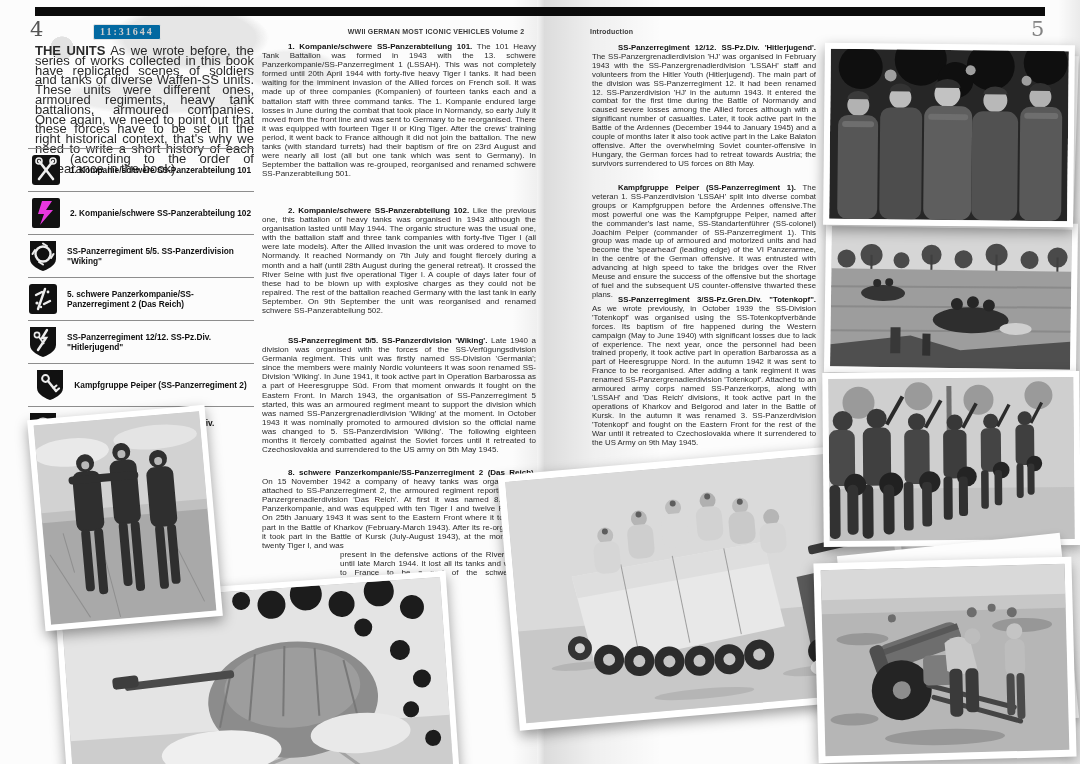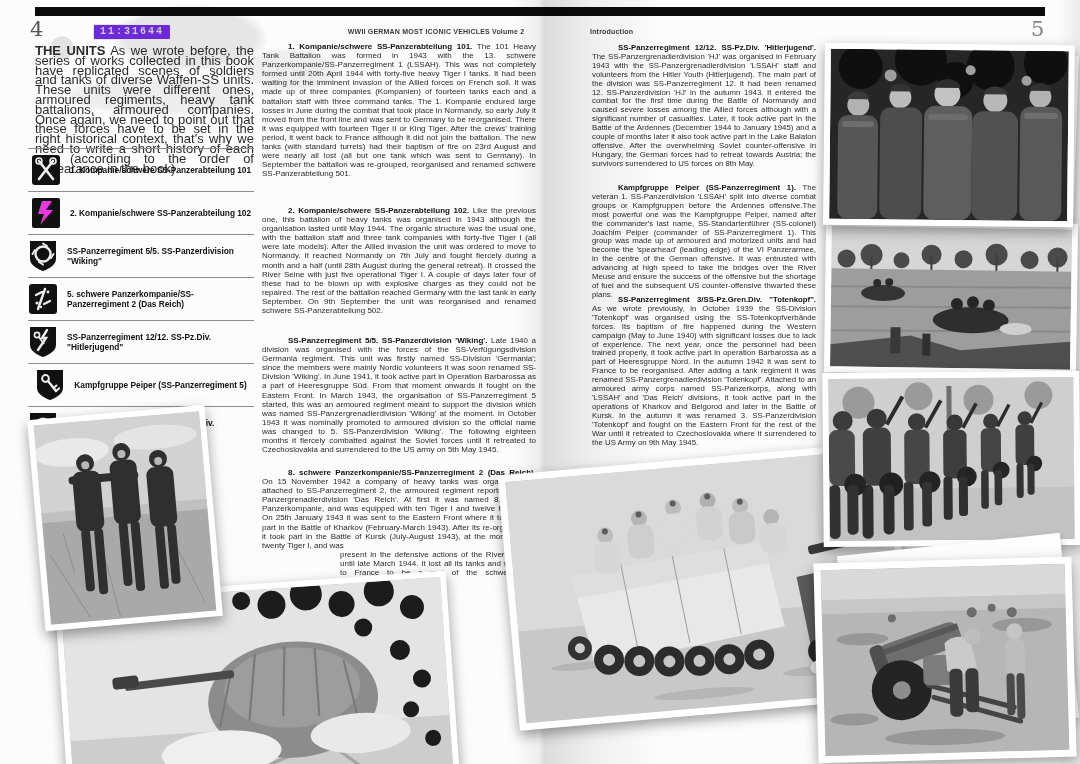--- a/index.html
+++ b/index.html
@@ -3,22 +3,22 @@
 <meta charset="utf-8">
 <style>
   html,body{margin:0;padding:0;background:#e9e9e9;}
   #spread{position:relative;width:1080px;height:764px;background:#fcfcfc;overflow:hidden;
           font-family:"Liberation Sans",sans-serif;color:#2a2a2a;}
   .abs{position:absolute;}
   
   #topbar{left:35px;top:7px;width:1010px;height:9px;background:#0b0b0b;}
   .runhead{font-size:7px;font-weight:700;color:#3a3a3a;letter-spacing:.2px;white-space:nowrap;}
   .pagenum{font-family:"DejaVu Serif",serif;font-size:21px;font-weight:400;}
-  #stencil{left:93px;top:24px;background:#6d28d9;border:1px solid #e2e2e2;border-radius:2px;
-           padding:0 6px;font-family:Liberation Mono, monospace;font-weight:700;font-size:10px;
+  #stencil{left:93px;top:24px;background:#0369a1;border:1px solid #e2e2e2;border-radius:2px;
+           padding:0 6px;font-family:Liberation Serif, serif;font-weight:700;font-size:10px;
            color:#cdcdcd;letter-spacing:2px;line-height:14px;}
   
   #faintart{left:0;top:0;width:345px;height:128px;opacity:.85;background:
     radial-gradient(circle 19px at 62px 48px,#dedede 0 60%,transparent 62%),
     radial-gradient(circle 12px at 62px 48px,#efefef 0 60%,transparent 65%),
     radial-gradient(ellipse 110px 46px at 190px 38px,#e3e3e3 0 60%,transparent 72%),
     radial-gradient(ellipse 140px 26px at 160px 96px,#ebebeb 0 60%,transparent 72%),
     radial-gradient(ellipse 70px 30px at 290px 70px,#ececec 0 60%,transparent 72%);}
   
   .just{text-align:justify;}
@@ -124,21 +124,21 @@
     </div>
 
     <div class="urow">
       <svg class="ubadge" viewBox="0 0 30 34">
         <path d="M2 2 h26 v18 c0 7 -10 11 -13 12 c-3 -1 -13 -5 -13 -12 Z" fill="#111"></path>
         <circle cx="10.5" cy="10.5" r="3.4" fill="none" stroke="#ededed" stroke-width="2"></circle>
         <line x1="13" y1="13" x2="21" y2="23" stroke="#ededed" stroke-width="2.4" stroke-linecap="round"></line>
         <line x1="21" y1="23" x2="24" y2="20.5" stroke="#ededed" stroke-width="2.2" stroke-linecap="round"></line>
         <line x1="18.5" y1="20" x2="21.5" y2="17.5" stroke="#ededed" stroke-width="2" stroke-linecap="round"></line>
       </svg>
-      <div class="ulabel">Kampfgruppe Peiper (SS-Panzerregiment 5)</div>
+      <div class="ulabel">Kampfgruppe Peiper (SS-Panzerregiment 2)</div>
     </div>
 
     <div class="urow">
       <svg class="ubadge" viewBox="0 0 30 34">
         <path d="M2 2 h26 v18 c0 7 -10 11 -13 12 c-3 -1 -13 -5 -13 -12 Z" fill="#111"></path>
         <ellipse cx="15" cy="13" rx="7.5" ry="6.5" fill="#e9e9e9"></ellipse>
         <rect x="11.5" y="17.5" width="7" height="4.5" rx="1.5" fill="#e9e9e9"></rect>
         <circle cx="12" cy="12.5" r="1.8" fill="#111"></circle>
           <circle cx="18" cy="12.5" r="1.8" fill="#111"></circle>
         <path d="M14.3 15.5 l0.7 1.6 l0.7 -1.6 z" fill="#111"></path>

